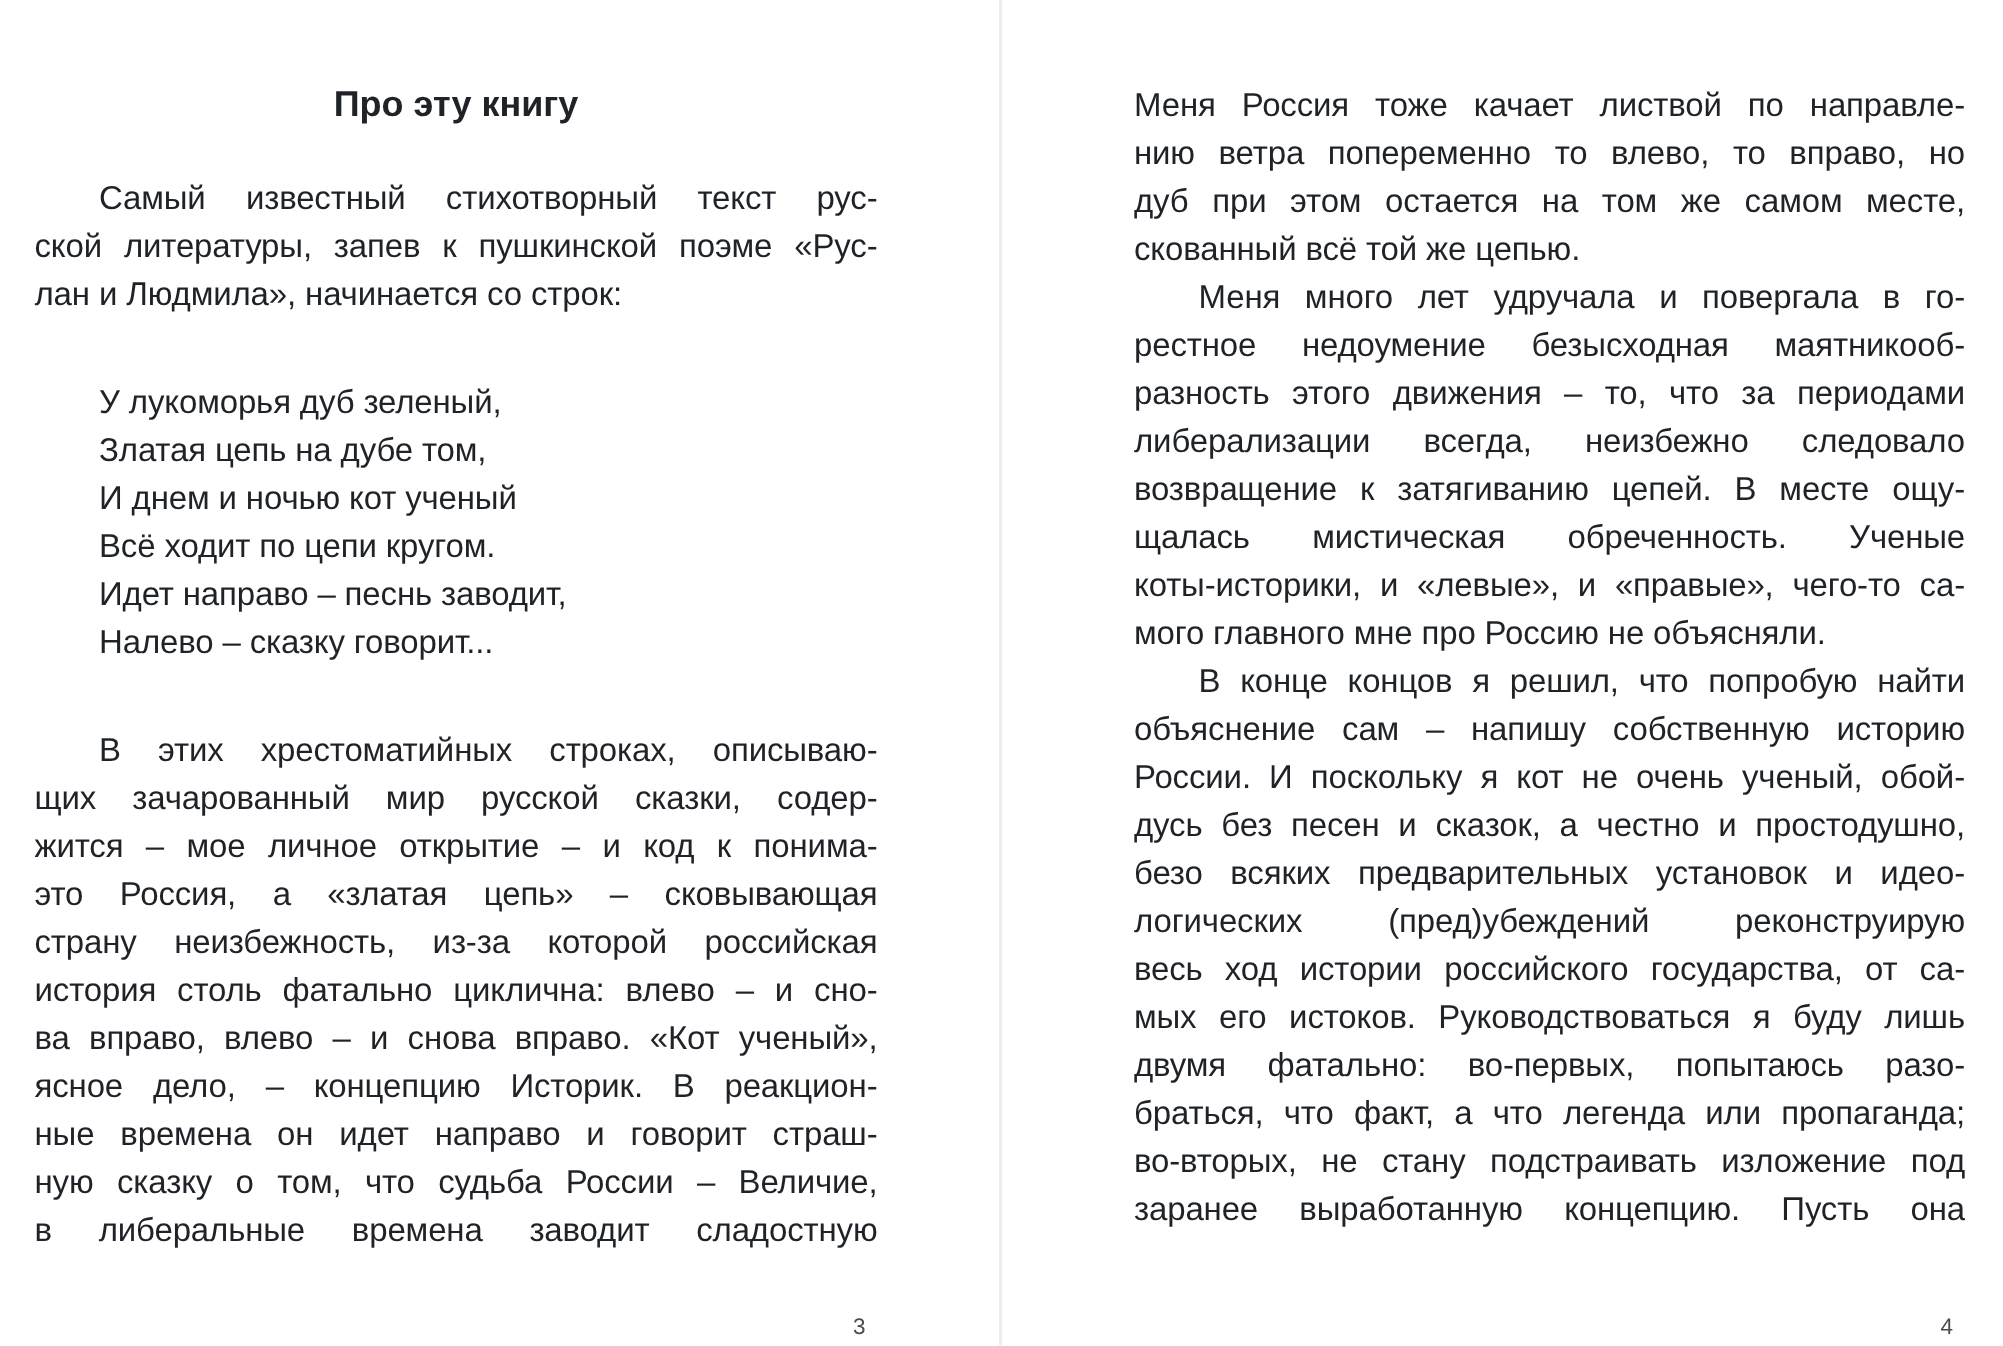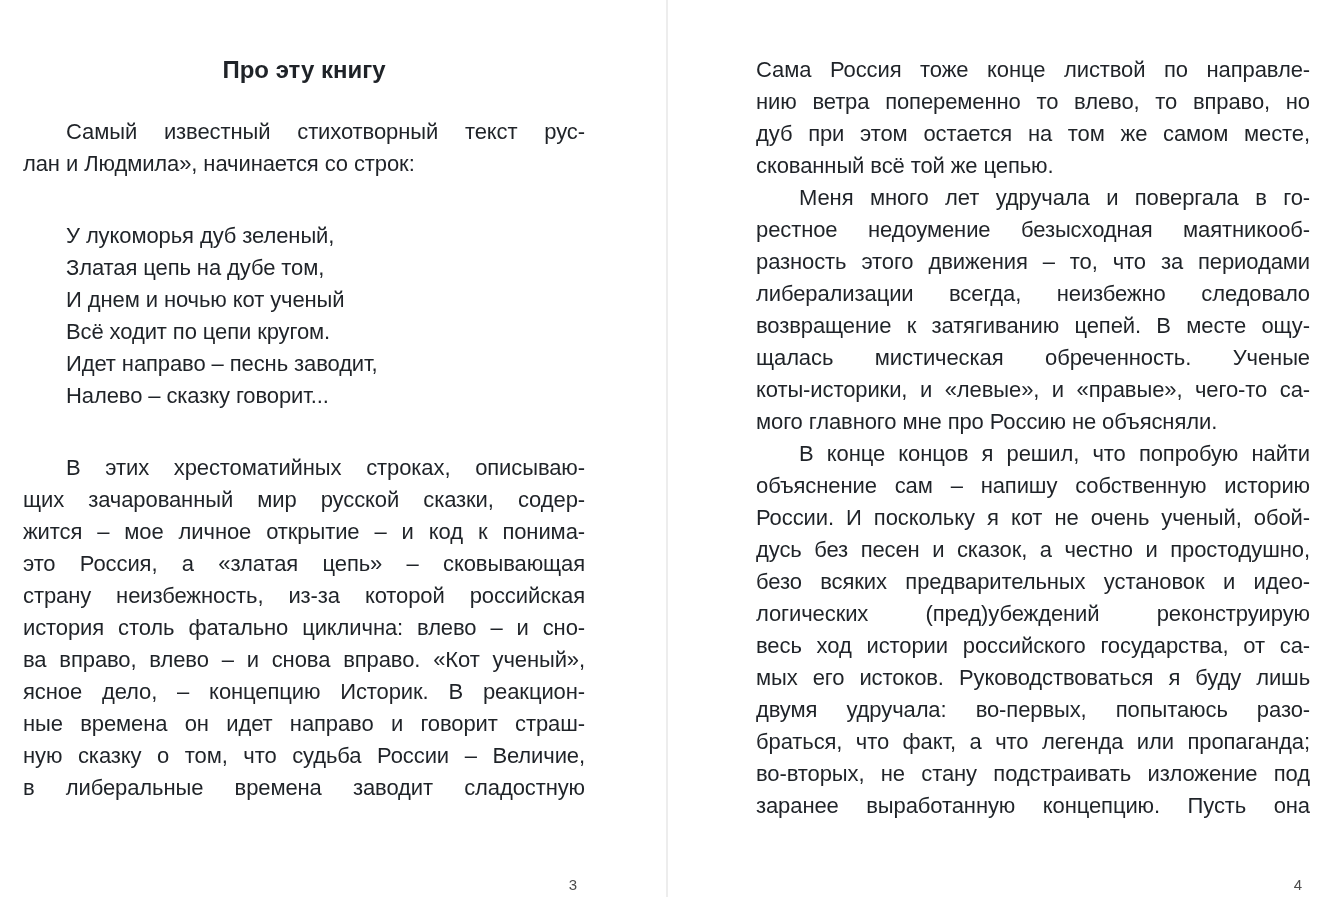--- a/index.html
+++ b/index.html
@@ -75,20 +75,21 @@
 </head>
 <body>
 
 <div class="spread">
 
   <section class="page page-left">
     <div class="content">
         <div class="block heading">Про эту книгу</div>
         <div class="block paragraph">
           <div class="line ind">Самый известный стихотворный текст рус-</div>
+          <div class="line">ской литературы, запев к пушкинской поэме «Рус-</div>
           <div class="line noj">лан и Людмила», начинается со строк:</div>
         </div>
         <div class="block verse">
           <div class="line verse-line">У лукоморья дуб зеленый,</div>
           <div class="line verse-line">Златая цепь на дубе том,</div>
           <div class="line verse-line">И днем и ночью кот ученый</div>
           <div class="line verse-line">Всё ходит по цепи кругом.</div>
           <div class="line verse-line">Идет направо – песнь заводит,</div>
           <div class="line verse-line">Налево – сказку говорит...</div>
         </div>
@@ -107,21 +108,21 @@
         </div>
       </div>
     <div class="page-number">3</div>
   </section>
 
   <div class="divider"></div>
 
   <section class="page page-right">
     <div class="content">
         <div class="block paragraph">
-          <div class="line">Сама Россия тоже конце листвой по направле-</div>
+          <div class="line">Меня Россия тоже качает листвой по направле-</div>
           <div class="line">нию ветра попеременно то влево, то вправо, но</div>
           <div class="line">дуб при этом остается на том же самом месте,</div>
           <div class="line noj">скованный всё той же цепью.</div>
         </div>
         <div class="block paragraph">
           <div class="line ind">Меня много лет удручала и повергала в го-</div>
           <div class="line">рестное недоумение безысходная маятникооб-</div>
           <div class="line">разность этого движения – то, что за периодами</div>
           <div class="line">либерализации всегда, неизбежно следовало</div>
           <div class="line">возвращение к затягиванию цепей. В месте ощу-</div>
@@ -131,21 +132,21 @@
         </div>
         <div class="block paragraph">
           <div class="line ind">В конце концов я решил, что попробую найти</div>
           <div class="line">объяснение сам – напишу собственную историю</div>
           <div class="line">России. И поскольку я кот не очень ученый, обой-</div>
           <div class="line">дусь без песен и сказок, а честно и простодушно,</div>
           <div class="line">безо всяких предварительных установок и идео-</div>
           <div class="line">логических (пред)убеждений реконструирую</div>
           <div class="line">весь ход истории российского государства, от са-</div>
           <div class="line">мых его истоков. Руководствоваться я буду лишь</div>
-          <div class="line">двумя удручала: во-первых, попытаюсь разо-</div>
+          <div class="line">двумя фатально: во-первых, попытаюсь разо-</div>
           <div class="line">браться, что факт, а что легенда или пропаганда;</div>
           <div class="line">во-вторых, не стану подстраивать изложение под</div>
           <div class="line">заранее выработанную концепцию. Пусть она</div>
         </div>
       </div>
     <div class="page-number">4</div>
   </section>
 
 </div>
 

